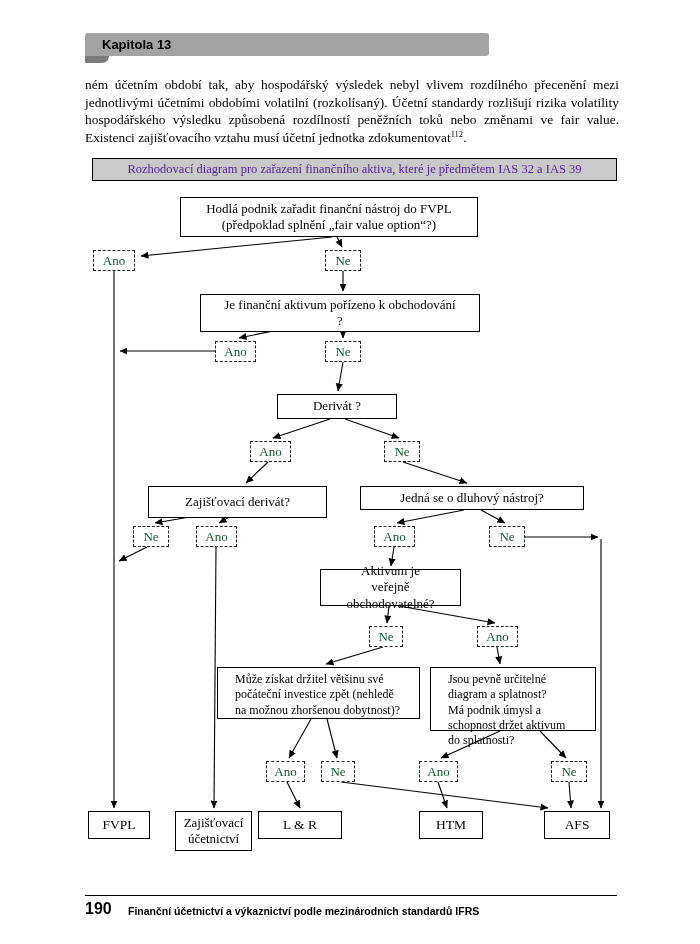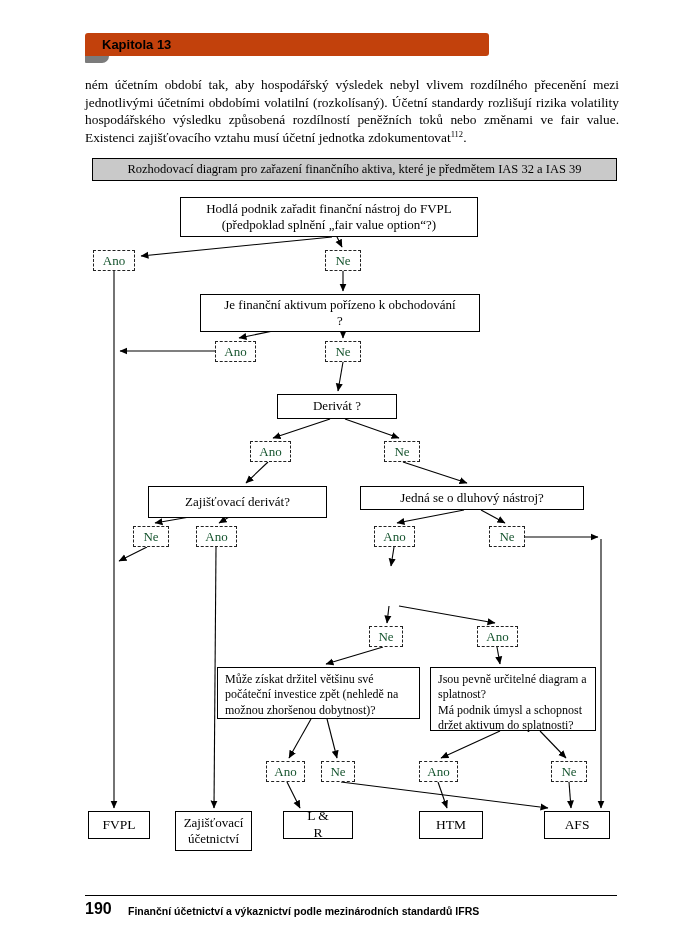--- a/index.html
+++ b/index.html
@@ -5,51 +5,51 @@
   * { margin:0; padding:0; box-sizing:border-box; }
   html,body { background:#ffffff; }
   .page {
     position:relative; width:700px; height:944px; margin:0 auto;
     background:#ffffff; color:#111;
     font-family:"Liberation Serif", serif; overflow:hidden;
   }
   
   .chapter-tab {
     position:absolute; left:85px; top:33px; width:404px; height:23px;
-    background:#c2410c; border-radius:3px 3px 3px 0;
+    background:#a3a3a3; border-radius:3px 3px 3px 0;
     font-family:"Liberation Sans", sans-serif; font-weight:bold; font-size:13px;
     line-height:23px; padding-left:17px; color:#000;
   }
   .chapter-tab::after {
     content:""; position:absolute; left:0; bottom:-7px; width:24px; height:7px;
     background:#7b7b7b; border-radius:0 0 14px 2px;
   }
   
   .body-par {
     position:absolute; left:85px; top:76px; width:534px;
     font-size:13.4px; line-height:17.6px; text-align:justify; color:#000;
   }
   .body-par sup { font-size:8.5px; vertical-align:super; line-height:0; }
   
   .diagram-title {
     position:absolute; left:92px; top:158px; width:525px; height:23px;
     background:#c9c9c9; border:1px solid #000;
-    text-align:center; font-size:12.5px; line-height:21px; color:#000000;
+    text-align:center; font-size:12.5px; line-height:21px; color:#4c1d95;
   }
   
   .diagram { position:absolute; left:0; top:190px; width:700px; height:700px; }
   .diagram svg { position:absolute; left:0; top:0; width:700px; height:700px; }
   .qbox, .rbox {
     position:absolute; border:1px solid #000; background:#fff;
     display:flex; align-items:center; justify-content:center;
     text-align:center; font-size:13px; line-height:1.25; color:#000; padding:1px 22px;
   }
   .rbox { font-size:13.5px; }
   .qleft {
-    display:block; text-align:left; padding:4px 7px; font-size:12px; line-height:1.28;
+    display:block; text-align:left; padding:4px 17px; font-size:12px; line-height:1.28;
   }
   .dbox {
     position:absolute; border:1px dashed #222; background:#fff;
     display:flex; align-items:center; justify-content:center;
     font-size:13px; color:#14532d;
   }
   
   .footer-rule { position:absolute; left:85px; top:895px; width:532px; border-top:1.5px solid #000; }
   .page-number {
     position:absolute; left:85px; top:900px;
@@ -166,20 +166,23 @@
     <div class="dbox" style="left:196px;top:336px;width:41px;height:21px">
       <span>Ano</span>
     </div>
     <div class="dbox" style="left:374px;top:336px;width:41px;height:21px">
       <span>Ano</span>
     </div>
     <div class="dbox" style="left:489px;top:336px;width:36px;height:21px">
       <span>Ne</span>
     </div>
 
+    <div class="qbox" style="left:320px;top:379px;width:141px;height:37px">
+      <span>Aktivum je veřejně obchodovatelné?</span>
+    </div>
 
     <div class="dbox" style="left:369px;top:436px;width:34px;height:21px">
       <span>Ne</span>
     </div>
     <div class="dbox" style="left:477px;top:436px;width:41px;height:21px">
       <span>Ano</span>
     </div>
 
     <div class="qbox qleft" style="left:217px;top:477px;width:203px;height:52px">
       <span>Může získat držitel většinu své počáteční investice zpět (nehledě na možnou zhoršenou dobytnost)?</span>
@@ -201,21 +204,21 @@
     <div class="dbox" style="left:551px;top:571px;width:36px;height:21px">
       <span>Ne</span>
     </div>
 
     <div class="rbox" style="left:88px;top:621px;width:62px;height:28px">
       <span>FVPL</span>
     </div>
     <div class="rbox" style="left:175px;top:621px;width:77px;height:40px;font-size:13px">
       <span>Zajišťovací účetnictví</span>
     </div>
-    <div class="rbox" style="left:283px;top:621px;width:70px;height:28px">
+    <div class="rbox" style="left:258px;top:621px;width:84px;height:28px">
       <span>L &amp; R</span>
     </div>
     <div class="rbox" style="left:419px;top:621px;width:64px;height:28px">
       <span>HTM</span>
     </div>
     <div class="rbox" style="left:544px;top:621px;width:66px;height:28px">
       <span>AFS</span>
     </div>
 
   </div>

